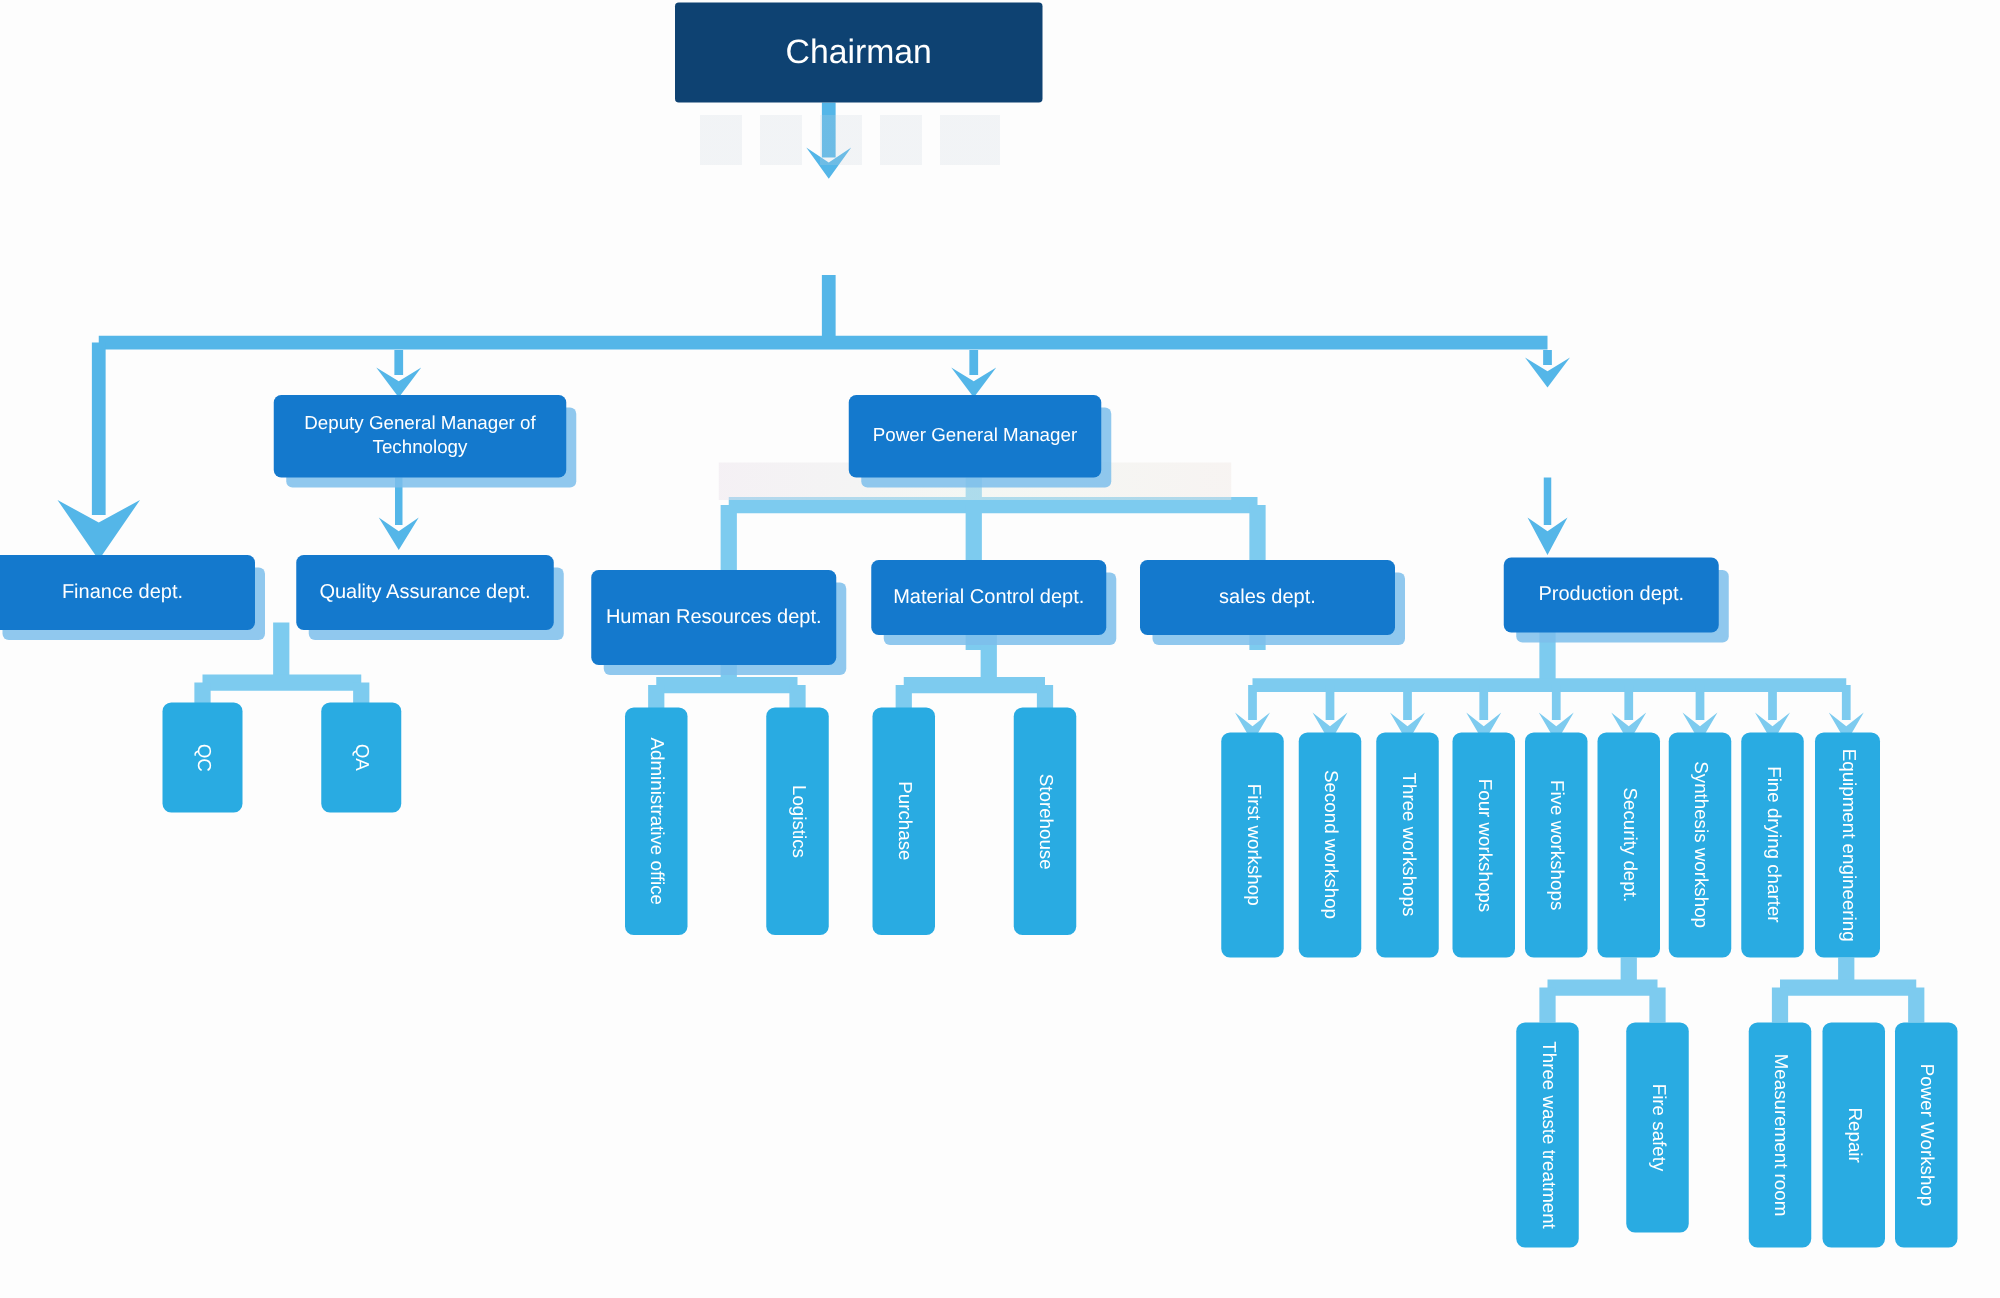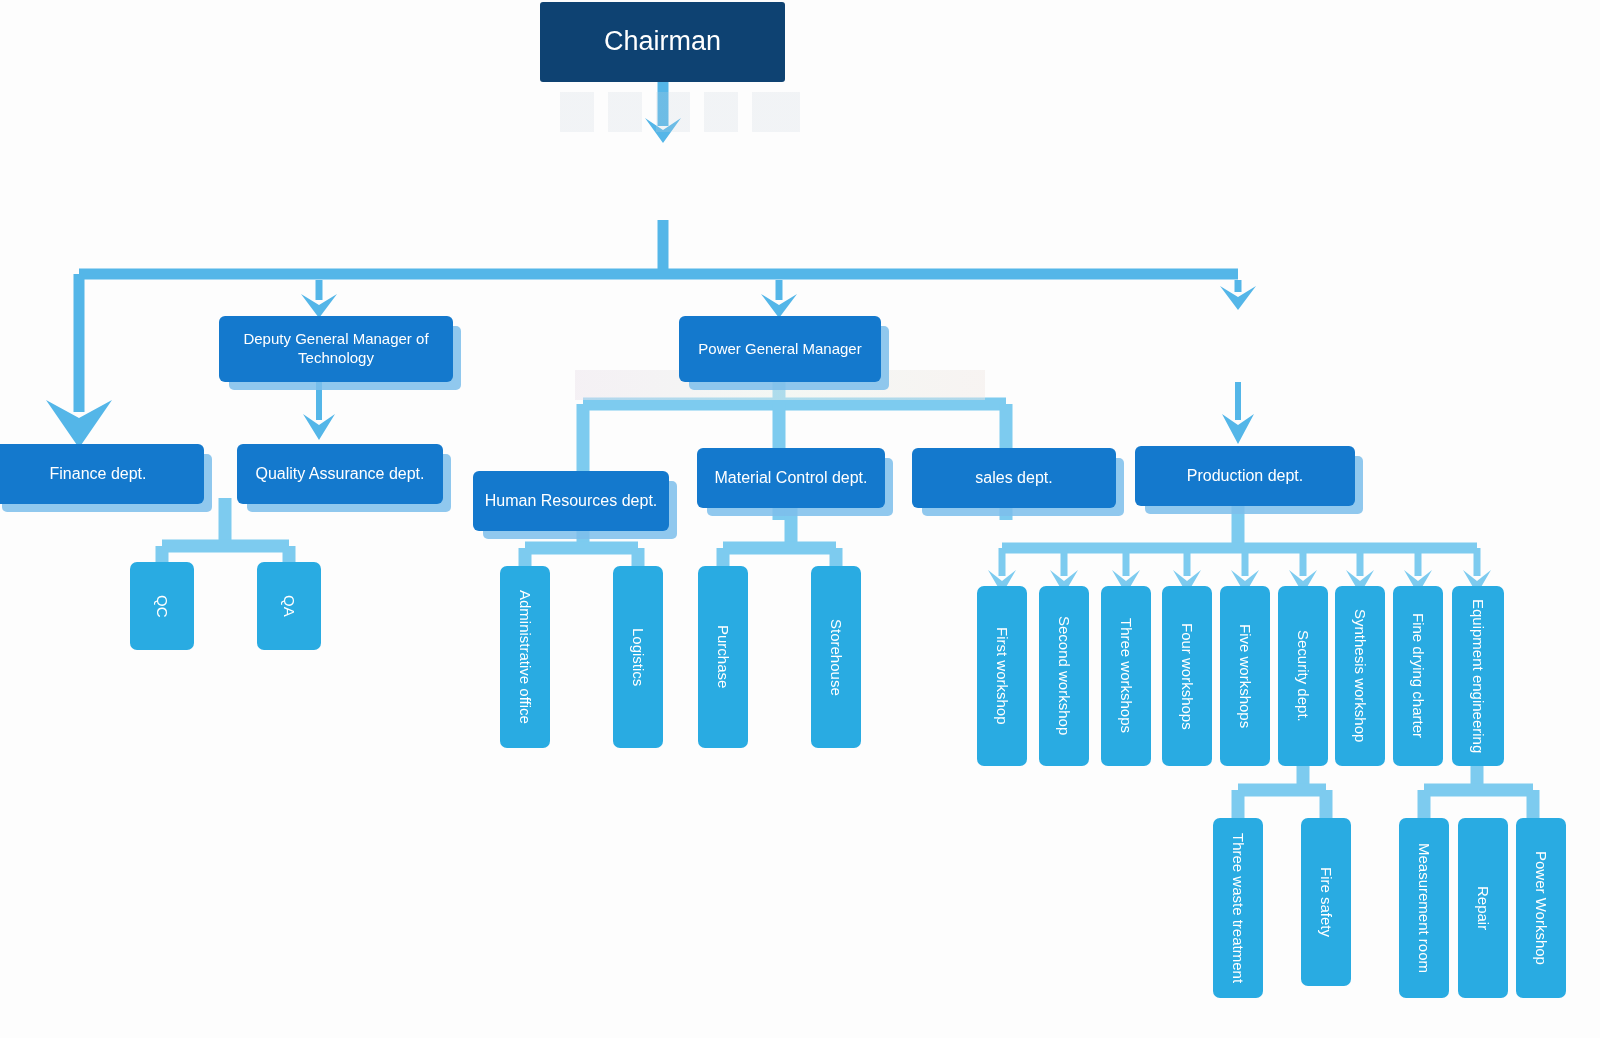--- a/index.html
+++ b/index.html
@@ -165,21 +165,21 @@
     <path class="cl" stroke-width="13" d="M1238,790 L1326,790"></path>
     <path class="cl" stroke-width="13" d="M1238,790 L1238,818"></path>
     <path class="cl" stroke-width="13" d="M1326,790 L1326,818"></path>
 
     <path class="cl" stroke-width="13" d="M1477,766 L1477,790"></path>
     <path class="cl" stroke-width="13" d="M1424,790 L1533,790"></path>
     <path class="cl" stroke-width="13" d="M1424,790 L1424,818"></path>
     <path class="cl" stroke-width="13" d="M1533,790 L1533,818"></path>
   </svg>
 
-  <div class="node lvl0" style="left:540px;top:2px;width:245px;height:80px;">
+  <div class="node lvl0" style="left:540px;top:2px;width:294px;height:80px;">
     <span>Chairman</span>
   </div>
 
 
   <div class="node lvl1" style="left:219px;top:316px;width:234px;height:66px;padding:0 10px;">
     <span>Deputy General Manager of Technology</span>
   </div>
 
   <div class="node lvl1" style="left:679px;top:316px;width:202px;height:66px;padding:0 10px;">
     <span>Power General Manager</span>
@@ -187,33 +187,33 @@
 
 
   <div class="node lvl2" style="left:-8px;top:444px;width:212px;height:60px;">
     <span>Finance dept.</span>
   </div>
 
   <div class="node lvl2" style="left:237px;top:444px;width:206px;height:60px;">
     <span>Quality Assurance dept.</span>
   </div>
 
-  <div class="node lvl2" style="left:473px;top:471px;width:196px;height:60px;">
+  <div class="node lvl2" style="left:473px;top:456px;width:196px;height:76px;">
     <span>Human Resources dept.</span>
   </div>
 
   <div class="node lvl2" style="left:697px;top:448px;width:188px;height:60px;">
     <span>Material Control dept.</span>
   </div>
 
   <div class="node lvl2" style="left:912px;top:448px;width:204px;height:60px;">
     <span>sales dept.</span>
   </div>
 
-  <div class="node lvl2" style="left:1135px;top:446px;width:220px;height:60px;">
+  <div class="node lvl2" style="left:1203px;top:446px;width:172px;height:60px;">
     <span>Production dept.</span>
   </div>
 
   <div class="node lvl3" style="left:130px;top:562px;width:64px;height:88px;">
     <span class="vtext">QC</span>
   </div>
 
   <div class="node lvl3" style="left:257px;top:562px;width:64px;height:88px;">
     <span class="vtext">QA</span>
   </div>

